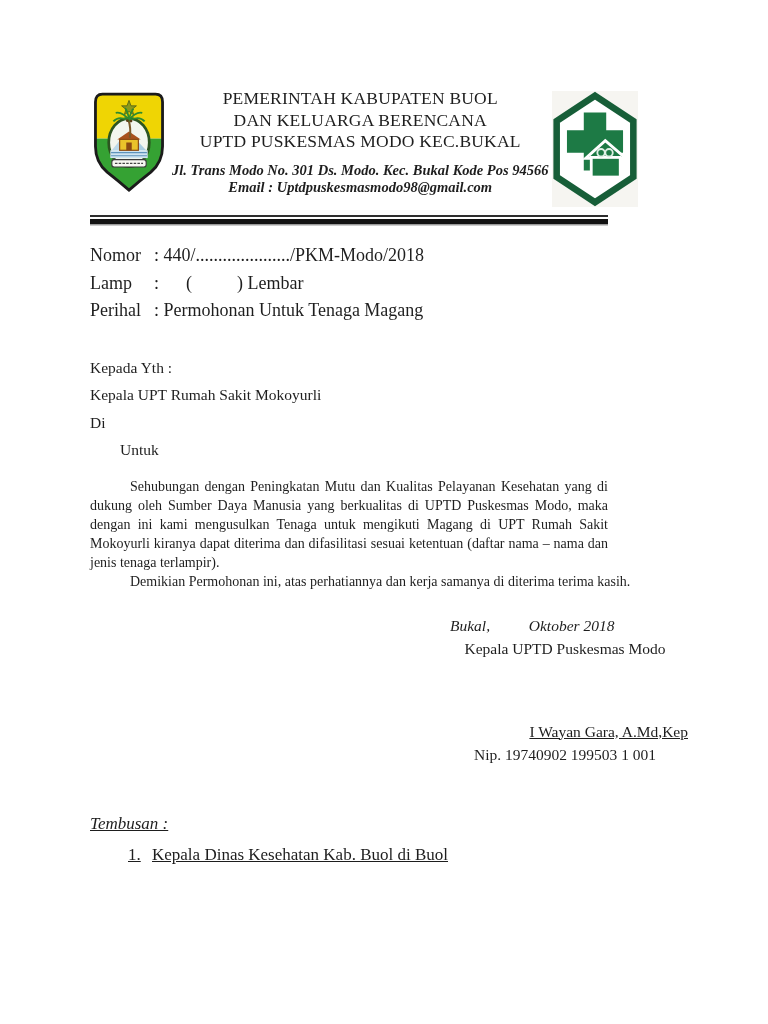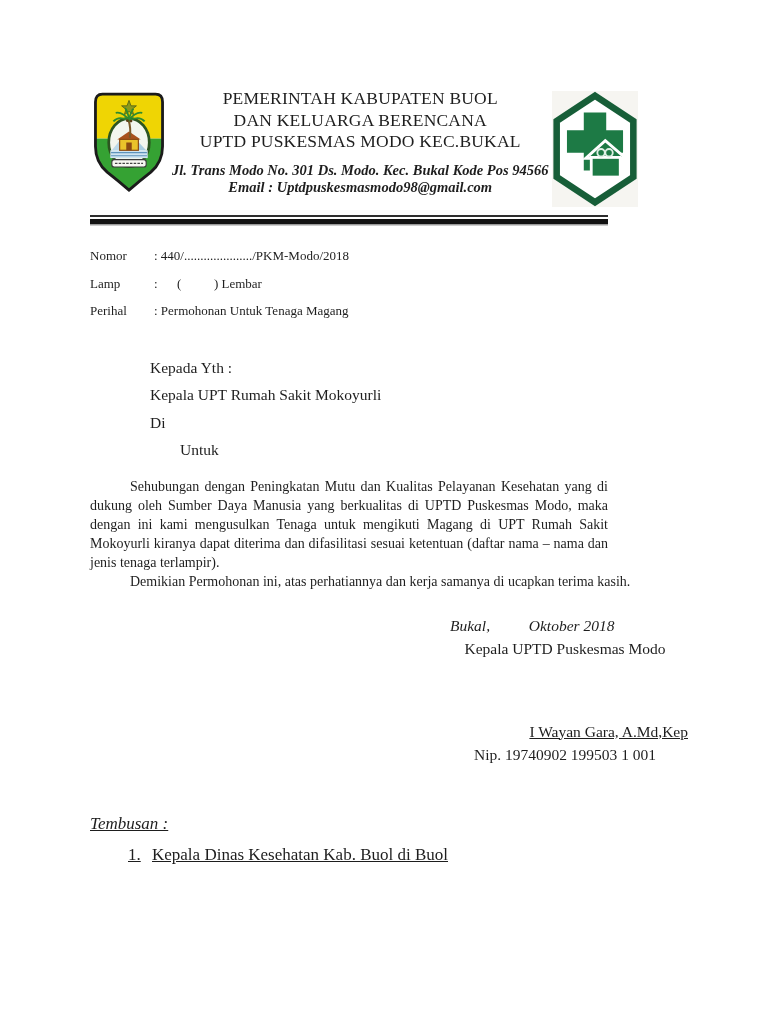--- a/index.html
+++ b/index.html
@@ -29,27 +29,27 @@
 
   .divider {
     margin-top: 8px;
     height: 9px;
     border-top: 2px solid #2e2e2e;
     border-bottom: 5px solid #121212;
     box-shadow: 0 1.5px 0 #9a9a9a;
   }
 
   
-  .refs { margin-top: 18px; font-size: 13px; }
+  .refs { margin-top: 18px; font-size: 18px; }
   .ref-row   { display: flex; line-height: 27.5px; }
   .ref-label { width: 64px; flex: none; }
   .ref-value { white-space: pre; }
 
   
-  .recipient { margin-top: 29px; margin-left: 60px; font-size: 15.5px; line-height: 27.5px; }
+  .recipient { margin-top: 29px; font-size: 15.5px; line-height: 27.5px; }
   .recipient-tempat { margin-left: 30px; }
 
   
   .body-text { margin-top: 13px; font-size: 14px; line-height: 19px; text-align: justify; }
   .body-text p { text-indent: 40px; }
   .para-closing { text-align: left; white-space: nowrap; }
 
   
   .sig { margin-top: 23px; margin-left: 352px; width: 246px; font-size: 15.5px; line-height: 23px; }
   .sig-place { font-style: italic; white-space: pre; padding-left: 8px; }
@@ -160,21 +160,21 @@
 
   <div class="recipient">
     <div>Kepada Yth :</div>
     <div>Kepala UPT Rumah Sakit Mokoyurli</div>
     <div>Di</div>
     <div class="recipient-tempat">Untuk</div>
   </div>
 
   <div class="body-text">
     <p>Sehubungan dengan Peningkatan Mutu dan Kualitas Pelayanan Kesehatan yang di dukung oleh Sumber Daya Manusia yang berkualitas di UPTD Puskesmas Modo, maka dengan ini kami mengusulkan Tenaga untuk mengikuti Magang di UPT Rumah Sakit Mokoyurli kiranya dapat diterima dan difasilitasi sesuai ketentuan  (daftar nama – nama dan jenis tenaga terlampir).</p>
-    <p class="para-closing">Demikian Permohonan ini, atas perhatiannya dan kerja samanya di ucapkan terima kasih.</p>
+    <p class="para-closing">Demikian Permohonan ini, atas perhatiannya dan kerja samanya di diterima terima kasih.</p>
   </div>
 
   <div class="sig">
     <div class="sig-place">Bukal,          Oktober 2018</div>
     <div class="sig-title">Kepala UPTD Puskesmas Modo</div>
     <div class="sig-name">I Wayan Gara, A.Md,Kep</div>
     <div class="sig-nip">Nip. 19740902 199503 1 001</div>
   </div>
 
   <div class="cc">

